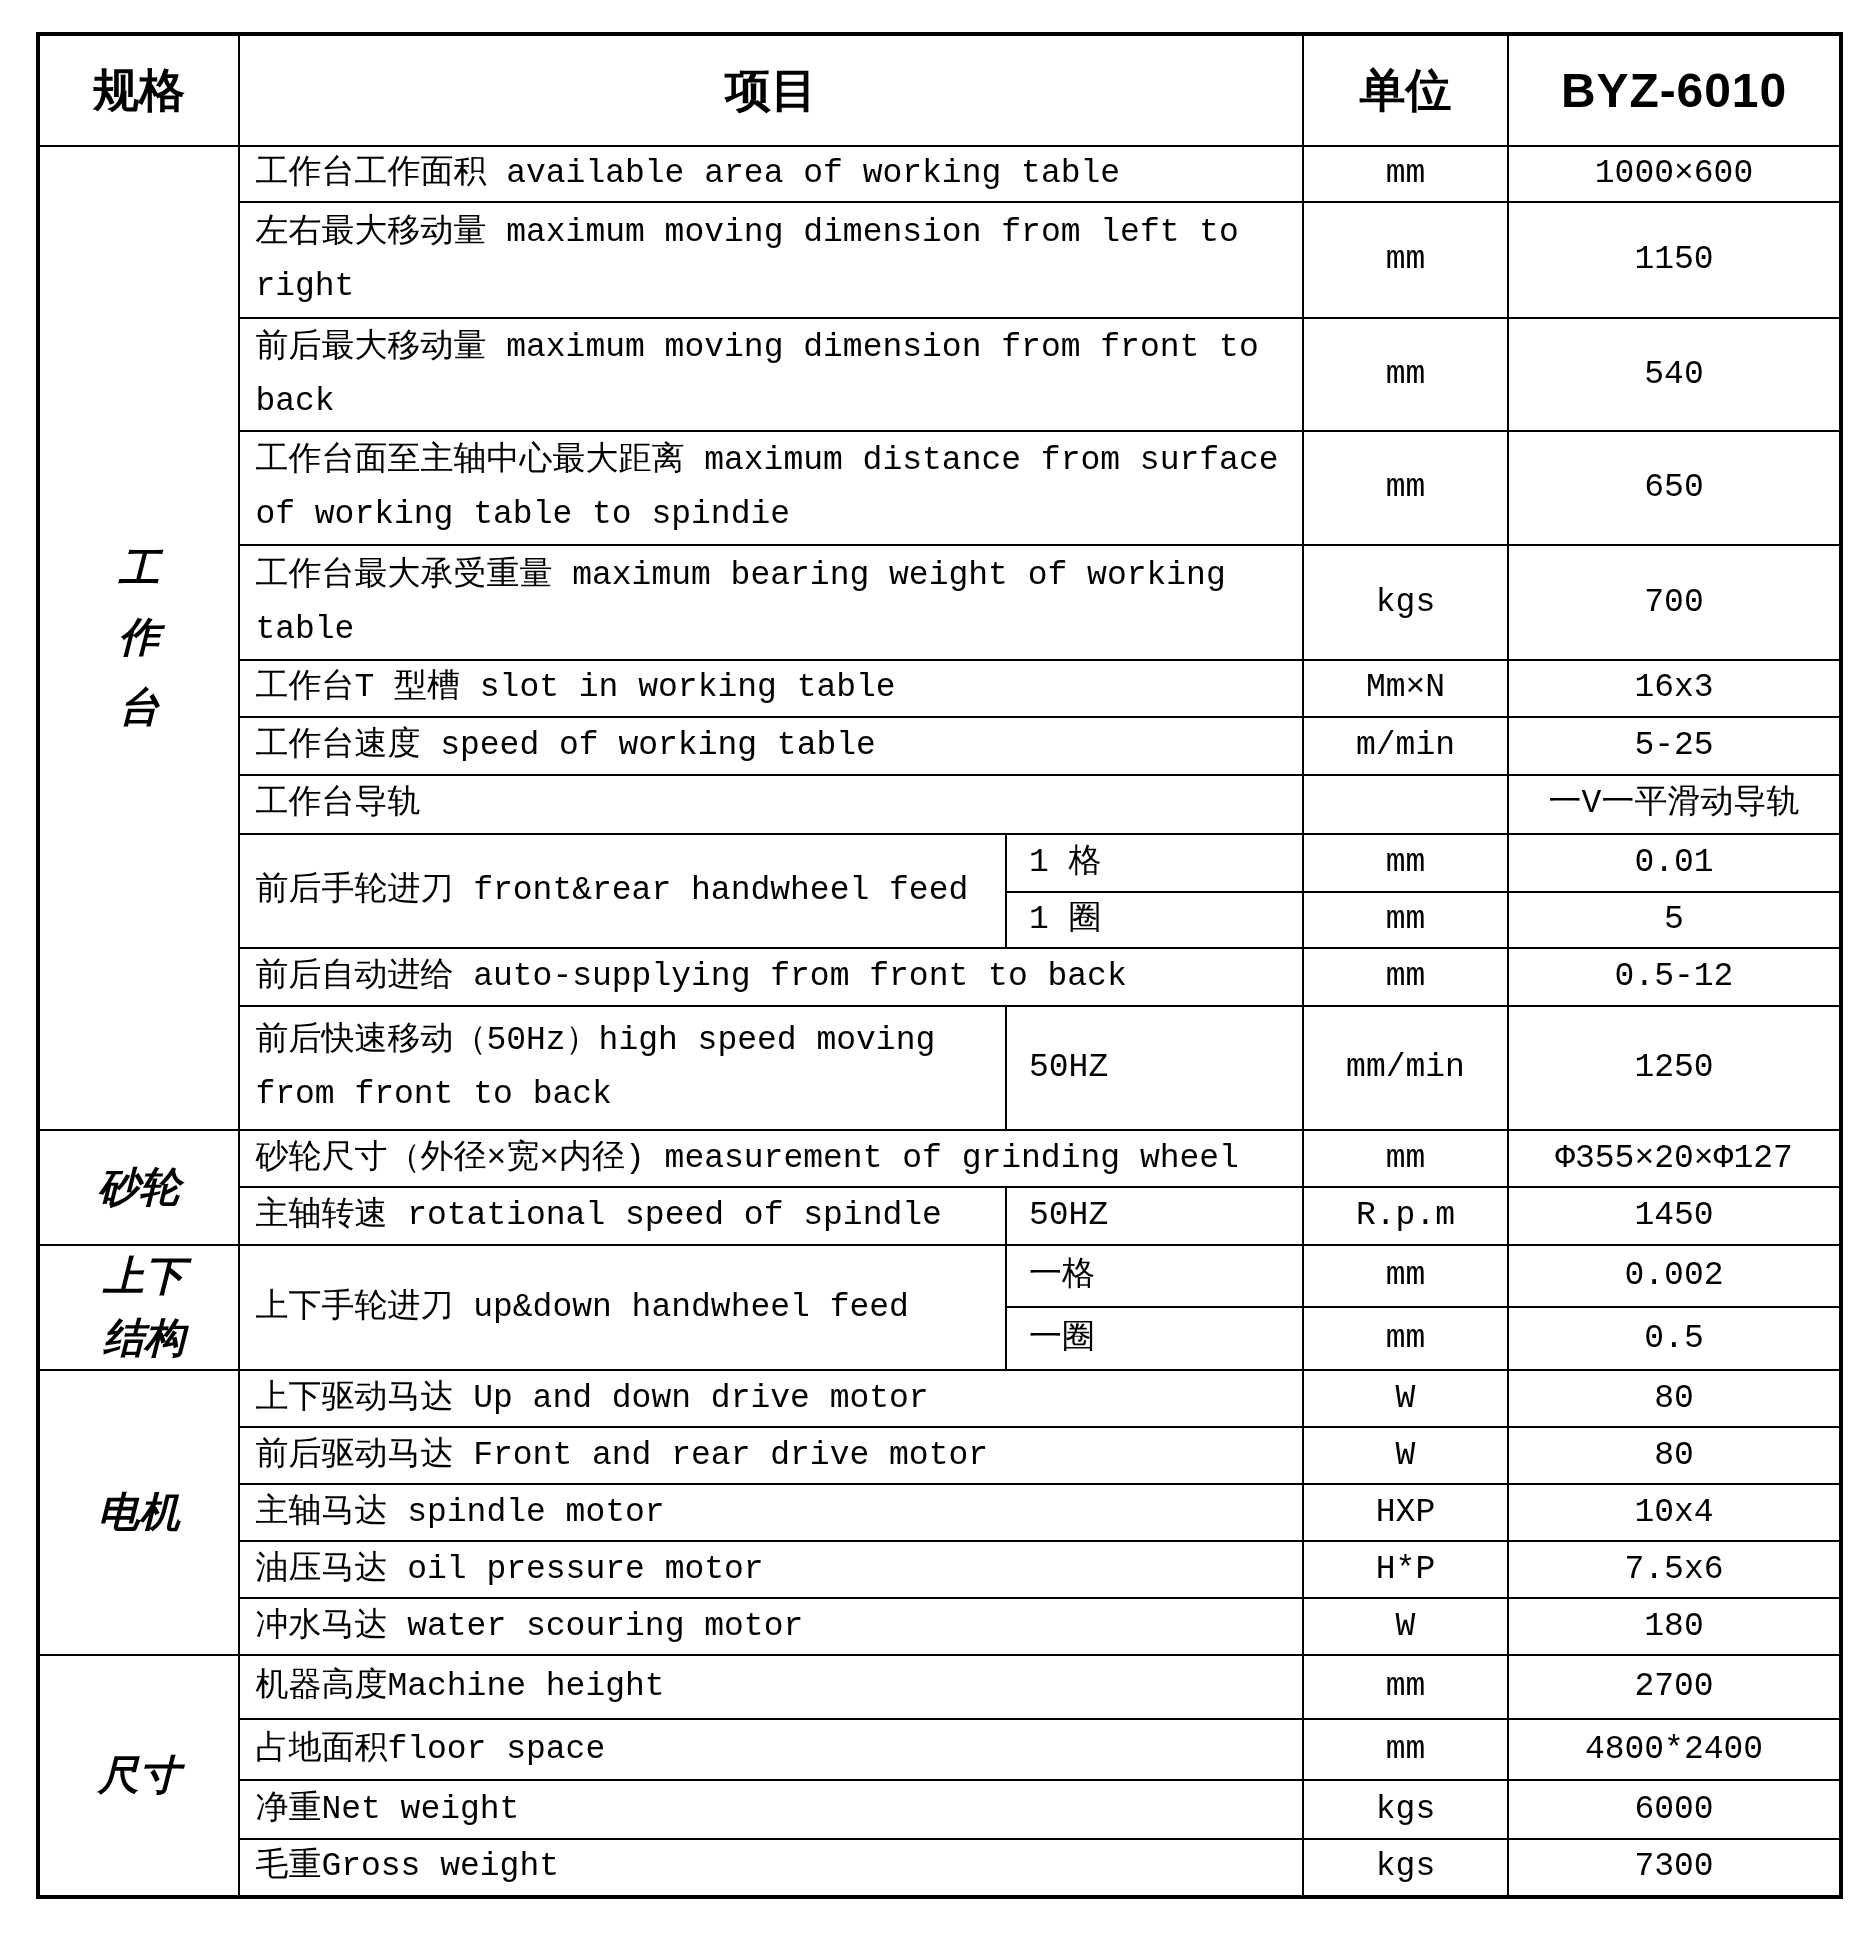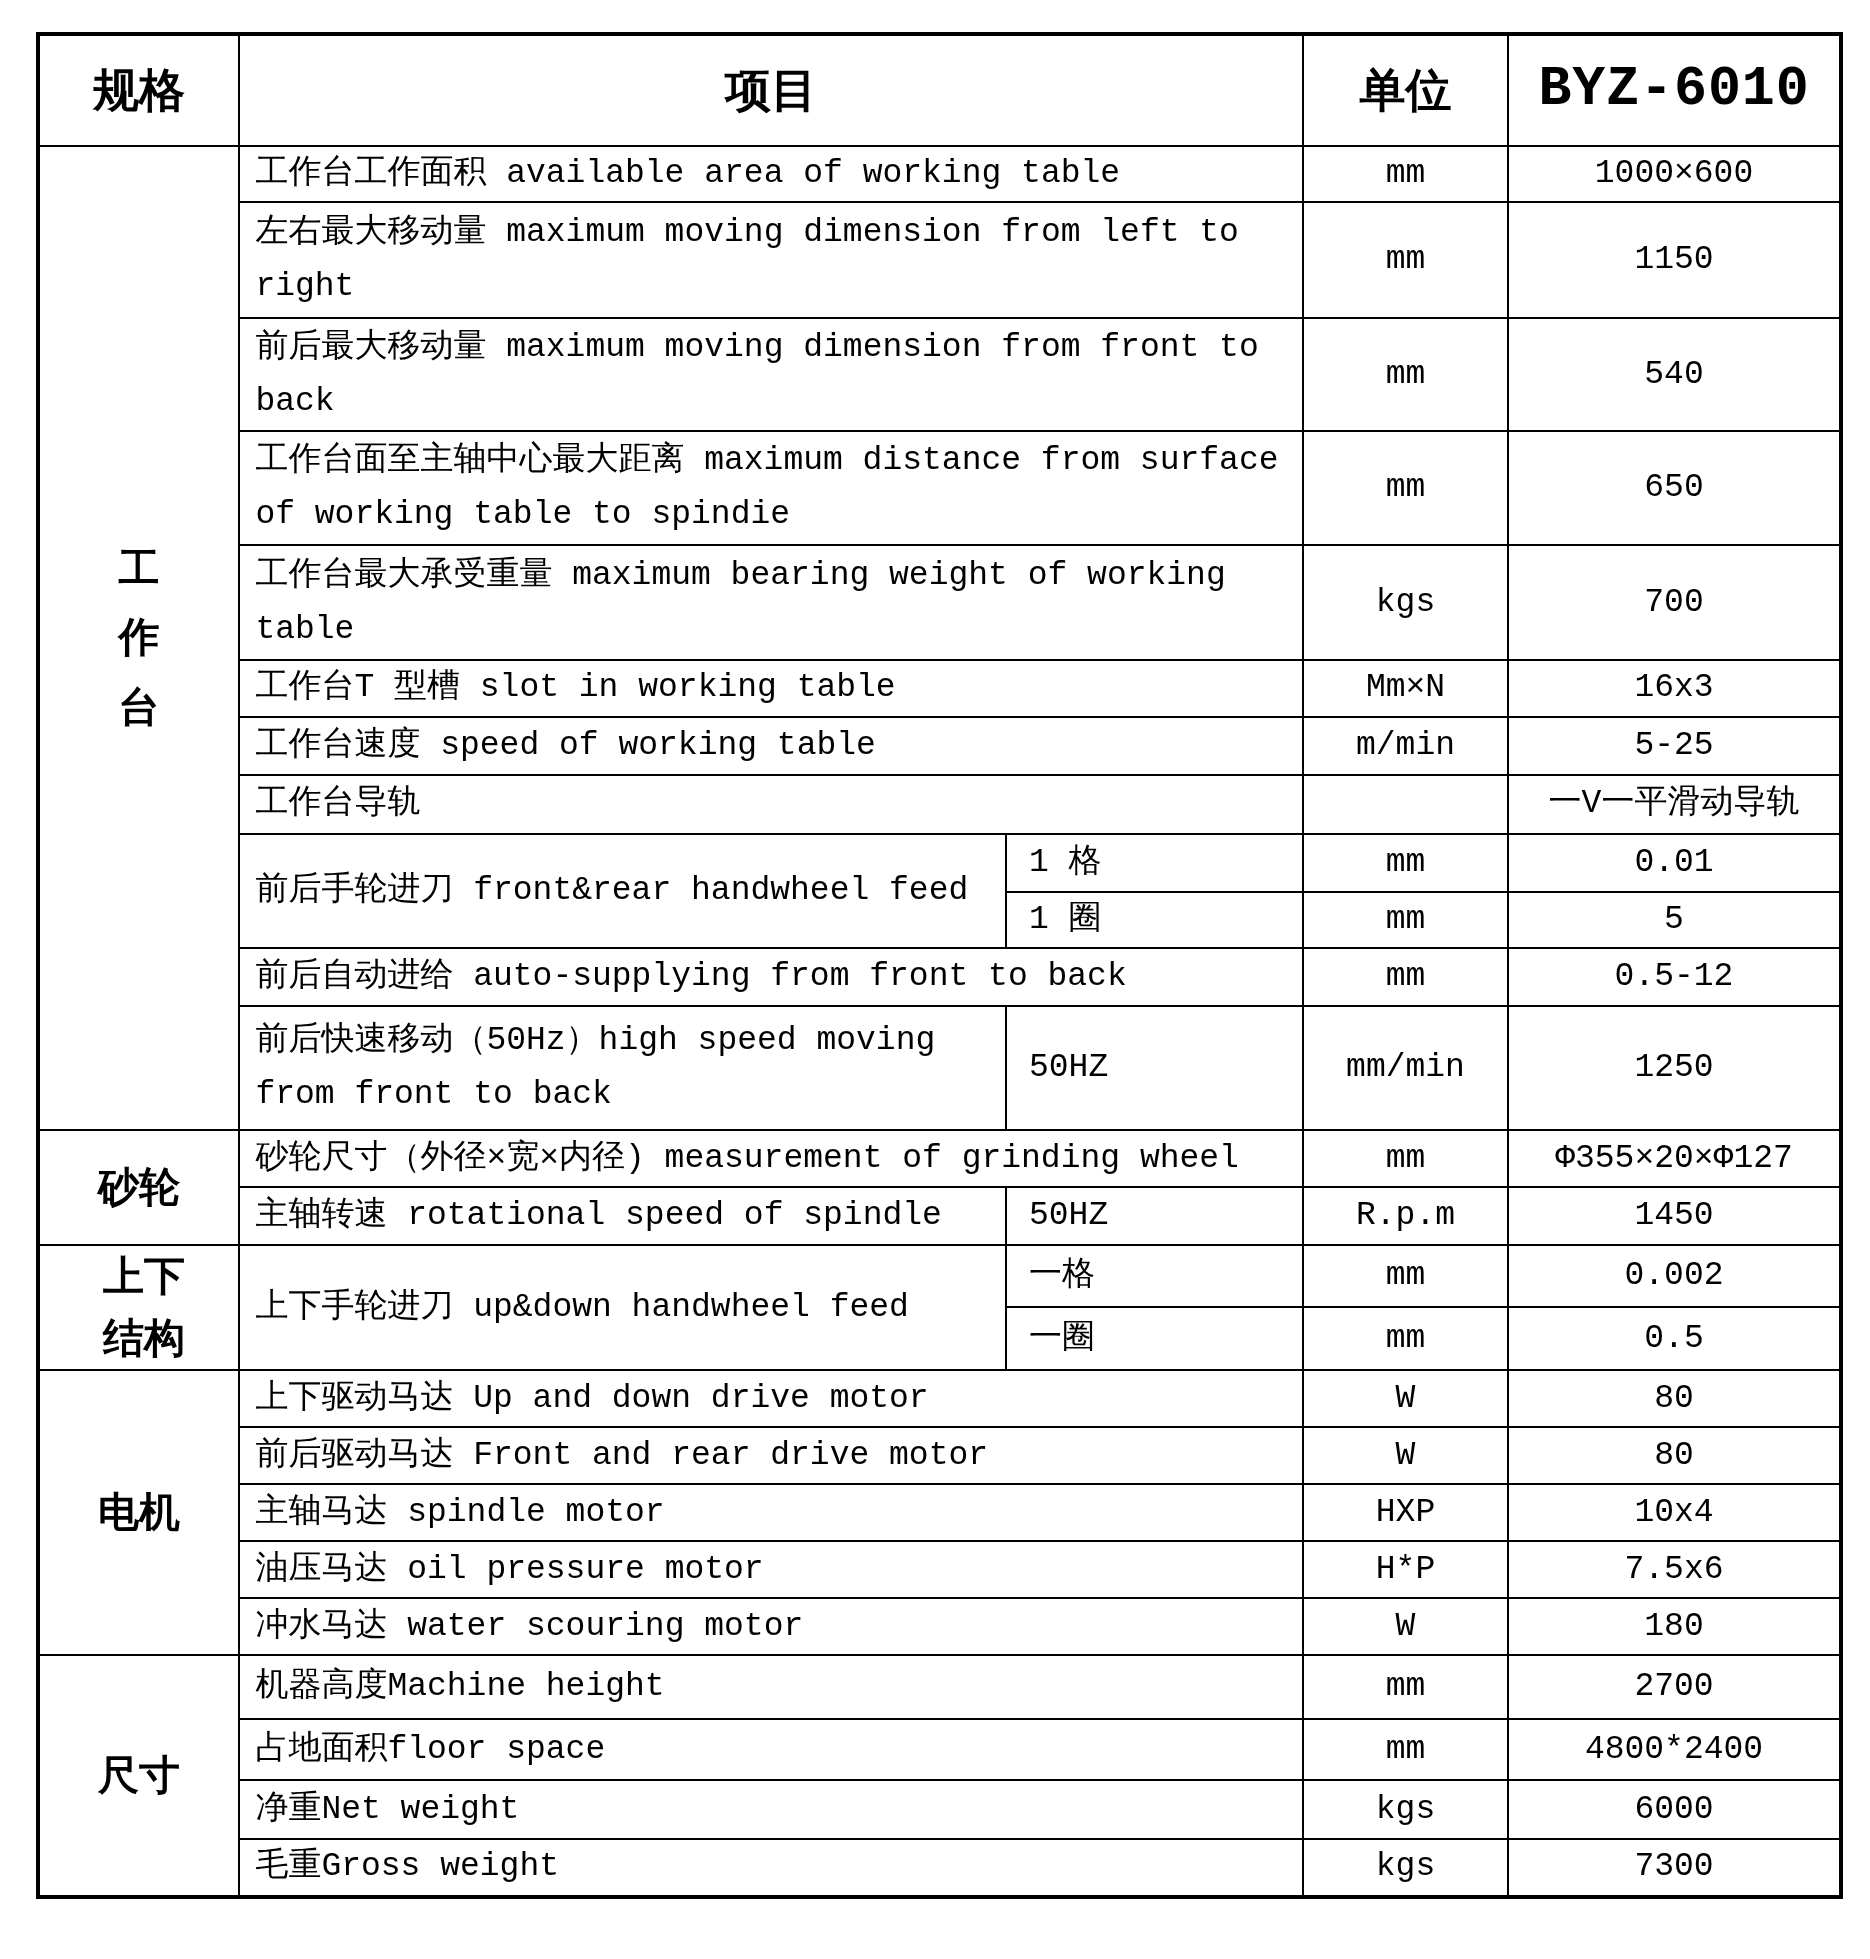--- a/index.html
+++ b/index.html
@@ -14,29 +14,29 @@
   col.c-item{width:767px;}
   col.c-sub{width:297px;}
   col.c-unit{width:205px;}
   col.c-value{width:333px;}
 
   th,td{border:2.6px solid #000;padding:0;vertical-align:middle;
         font-size:33px;line-height:1.65;overflow:hidden;}
 
   th{font-family:"Liberation Sans","DejaVu Sans",sans-serif;
      font-weight:bold;font-size:46px;text-align:center;}
-  th.model{font-size:55px;letter-spacing:0.9px;font-family:Liberation Mono, monospace;}
+  th.model{font-size:48px;letter-spacing:0.9px;}
 
   td.item{text-align:left;padding-left:15.4px;padding-right:8.6px;}
   td.sub{text-align:left;padding-left:22px;}
   td.unit{text-align:center;}
   td.value{text-align:center;}
 
   td.group{text-align:center;font-weight:bold;font-size:41px;
-           font-family:"Liberation Sans","DejaVu Sans",sans-serif;}
+           font-family:"Liberation Sans","DejaVu Sans",sans-serif;font-style:italic;}
   .stack1{display:block;width:46px;margin:0 auto;word-break:break-all;
           line-height:1.7;text-align:center;}
   .stack2{display:block;width:92px;margin:0 auto;word-break:break-all;
           line-height:1.5;text-align:right;}
 
   .footnote{position:absolute;left:36px;top:1889px;width:1798px;
             font-family:"Liberation Sans","DejaVu Sans",sans-serif;
             font-weight:bold;font-size:45px;text-align:left;color:#000;}
 </style>
 </head>

